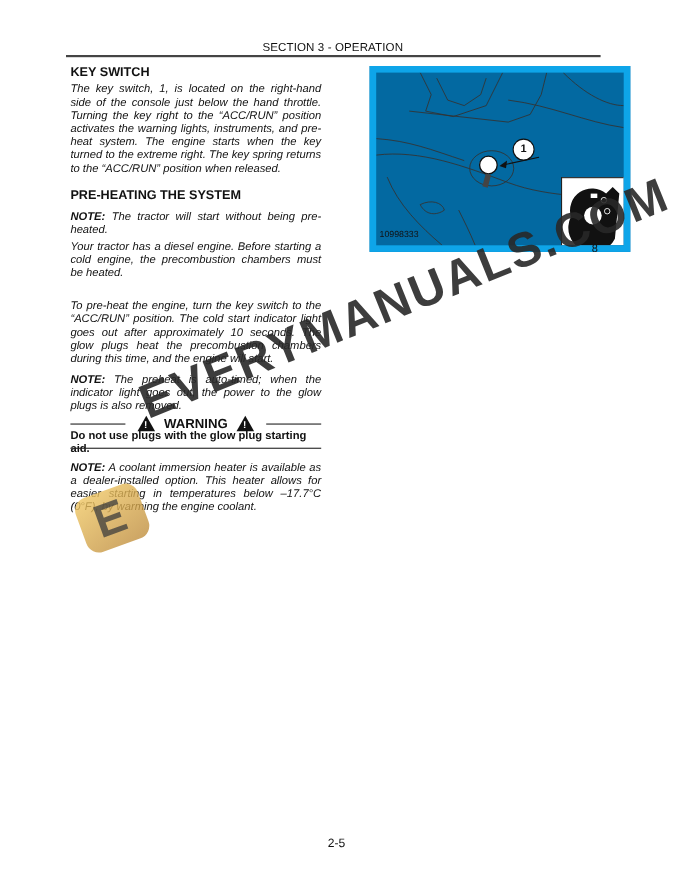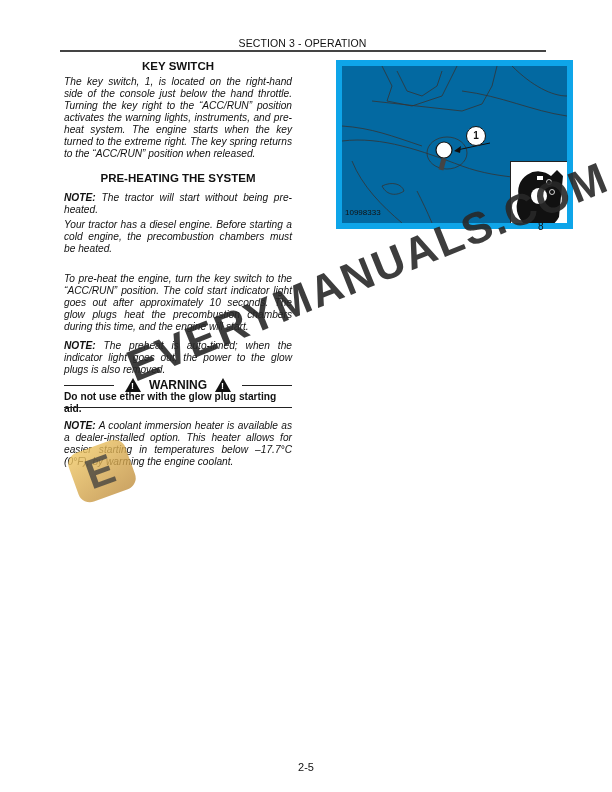--- a/index.html
+++ b/index.html
@@ -1,20 +1,20 @@
 <!DOCTYPE html>
 <html><head>
 <meta charset="utf-8">
 <style>
   html, body { margin:0; padding:0; background:#ffffff; }
   body { width:612px; height:792px; position:relative; overflow:hidden; font-family:"Liberation Sans", sans-serif; color:#111; }
   .header { position:absolute; left:60px; top:37px; width:485px; text-align:center; font-size:10.5px; letter-spacing:0.1px; }
   .header-rule { position:absolute; left:60px; top:50px; width:486px; height:1.5px; background:#444; }
   .col { position:absolute; left:64px; width:228px; font-size:10.2px; line-height:12px; }
-  .h2 { font-weight:bold; font-size:11.5px; line-height:13px; margin:0;text-align:center; }
+  .h2 { font-weight:bold; font-size:11.5px; line-height:13px; margin:0; }
   .p { margin:0; text-align:justify;font-style:italic; }
   .note-label { font-weight:bold; font-style:italic; }
   .note { font-style:italic; }
   .warn-row { position:absolute; left:64px; top:377px; width:228px; height:16px; display:flex; align-items:center; justify-content:space-between; }
   .warn-line { height:1px; background:#222; width:50px; }
   .warn-center { display:flex; align-items:center; gap:8px; font-weight:bold; font-size:12px; }
   .tri { width:0; height:0; border-left:8px solid transparent; border-right:8px solid transparent; border-bottom:14px solid #111; position:relative; }
   .tri::after { content:"!"; position:absolute; left:-2px; top:3px; color:#fff; font-size:9px; font-weight:bold; line-height:10px; }
   .warn-text { position:absolute; left:64px; top:391px; width:230px; font-weight:bold; font-size:10.2px; line-height:12px; }
   .warn-rule { position:absolute; left:64px; top:407px; width:228px; height:1px; background:#222; }
@@ -49,21 +49,21 @@
 
 <div class="warn-row">
   <div class="warn-line"></div>
   <div class="warn-center">
     <span class="tri"></span>
     <span>WARNING</span>
     <span class="tri"></span>
   </div>
   <div class="warn-line"></div>
 </div>
-<div class="warn-text">Do not use ether with the glow plug starting aid.</div>
+<div class="warn-text">Do not use plugs with the glow plug starting aid.</div>
 <div class="warn-rule"></div>
 
 <div class="col" style="top:420px;">
   <p class="p note"><span class="note-label">NOTE:</span><span> A coolant immersion heater is available as a dealer-installed option. This heater allows for easier starting in temperatures below –17.7°C (0°F), by warming the engine coolant.</span></p>
 </div>
 
 <div class="figure">
   <svg width="225" height="157" viewBox="0 0 225 157">
     <g fill="none" stroke="#333" stroke-width="0.8">
       <path d="M40 0 L50 20 L45 35 L70 40 L100 30 L110 10 L115 0"></path>

